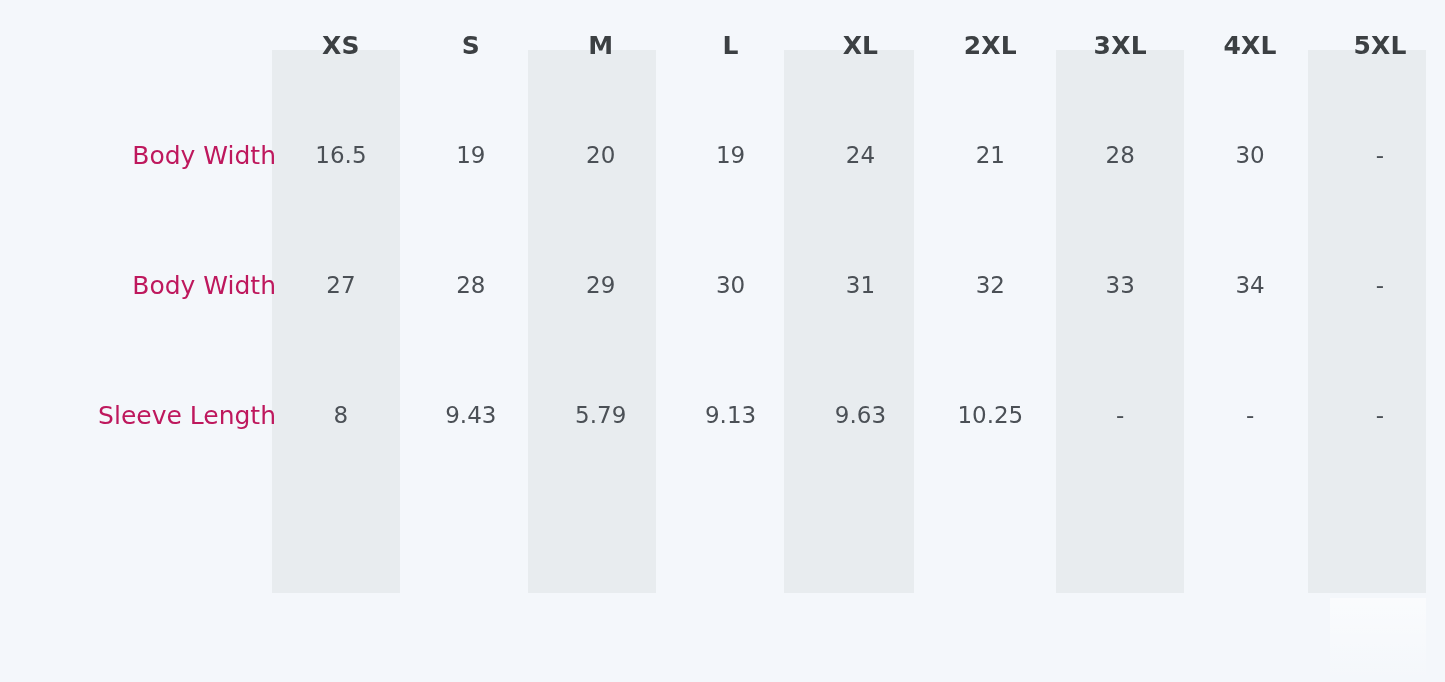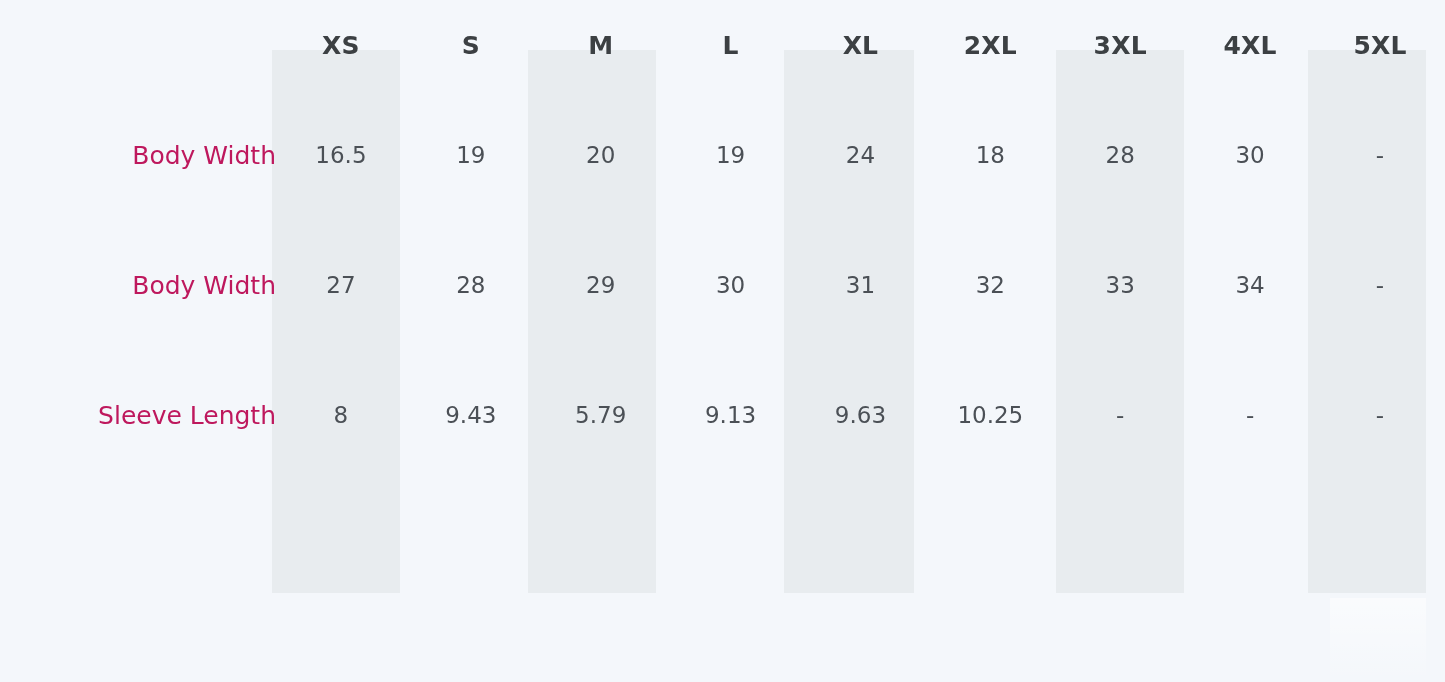--- a/index.html
+++ b/index.html
@@ -148,21 +148,21 @@
     </thead>
 
     <tbody>
       <tr class="data-row">
         <td class="row-label">Body Width</td>
         <td class="value-cell">16.5</td>
         <td class="value-cell">19</td>
         <td class="value-cell">20</td>
         <td class="value-cell">19</td>
         <td class="value-cell">24</td>
-        <td class="value-cell">18</td>
+        <td class="value-cell">21</td>
         <td class="value-cell">28</td>
         <td class="value-cell">30</td>
         <td class="value-cell is-dash">-</td>
       </tr>
 
       <tr class="data-row">
         <td class="row-label">Body Width</td>
         <td class="value-cell">27</td>
         <td class="value-cell">28</td>
         <td class="value-cell">29</td>

